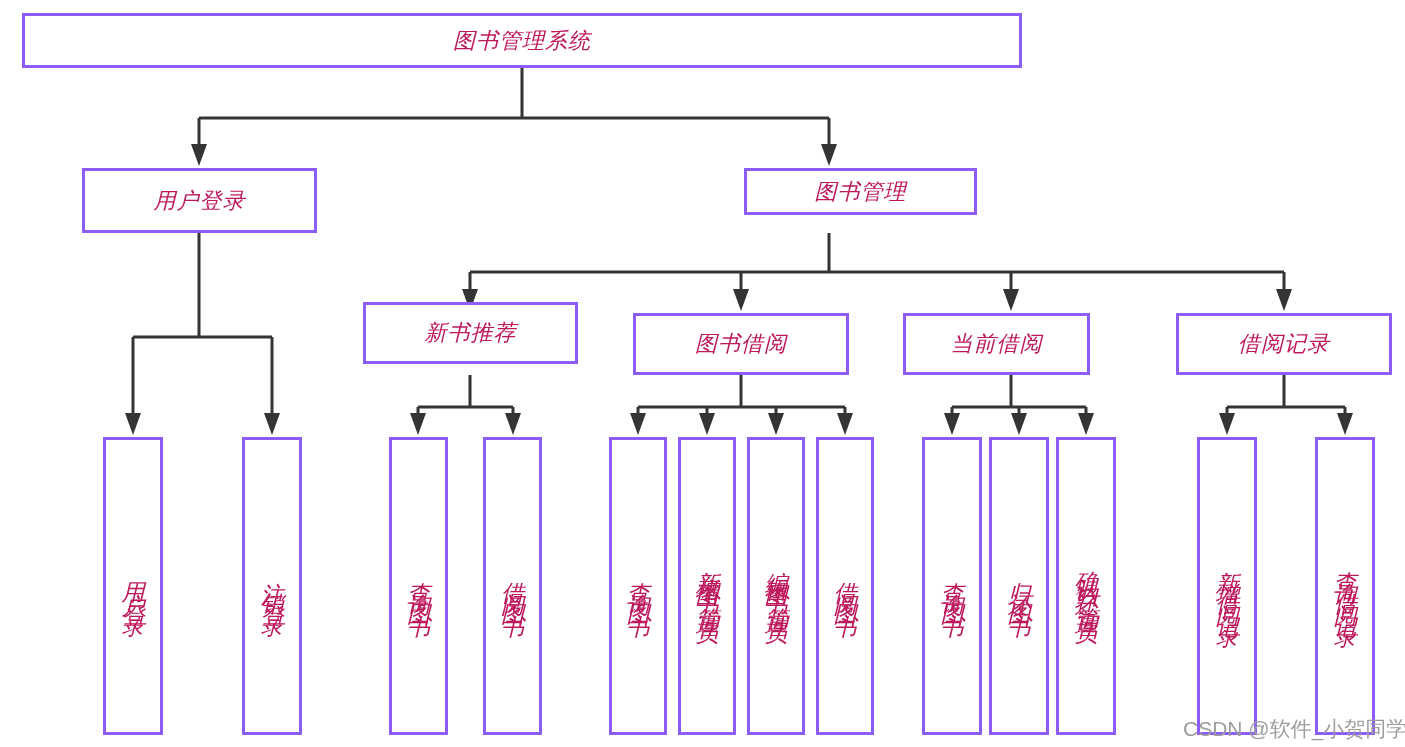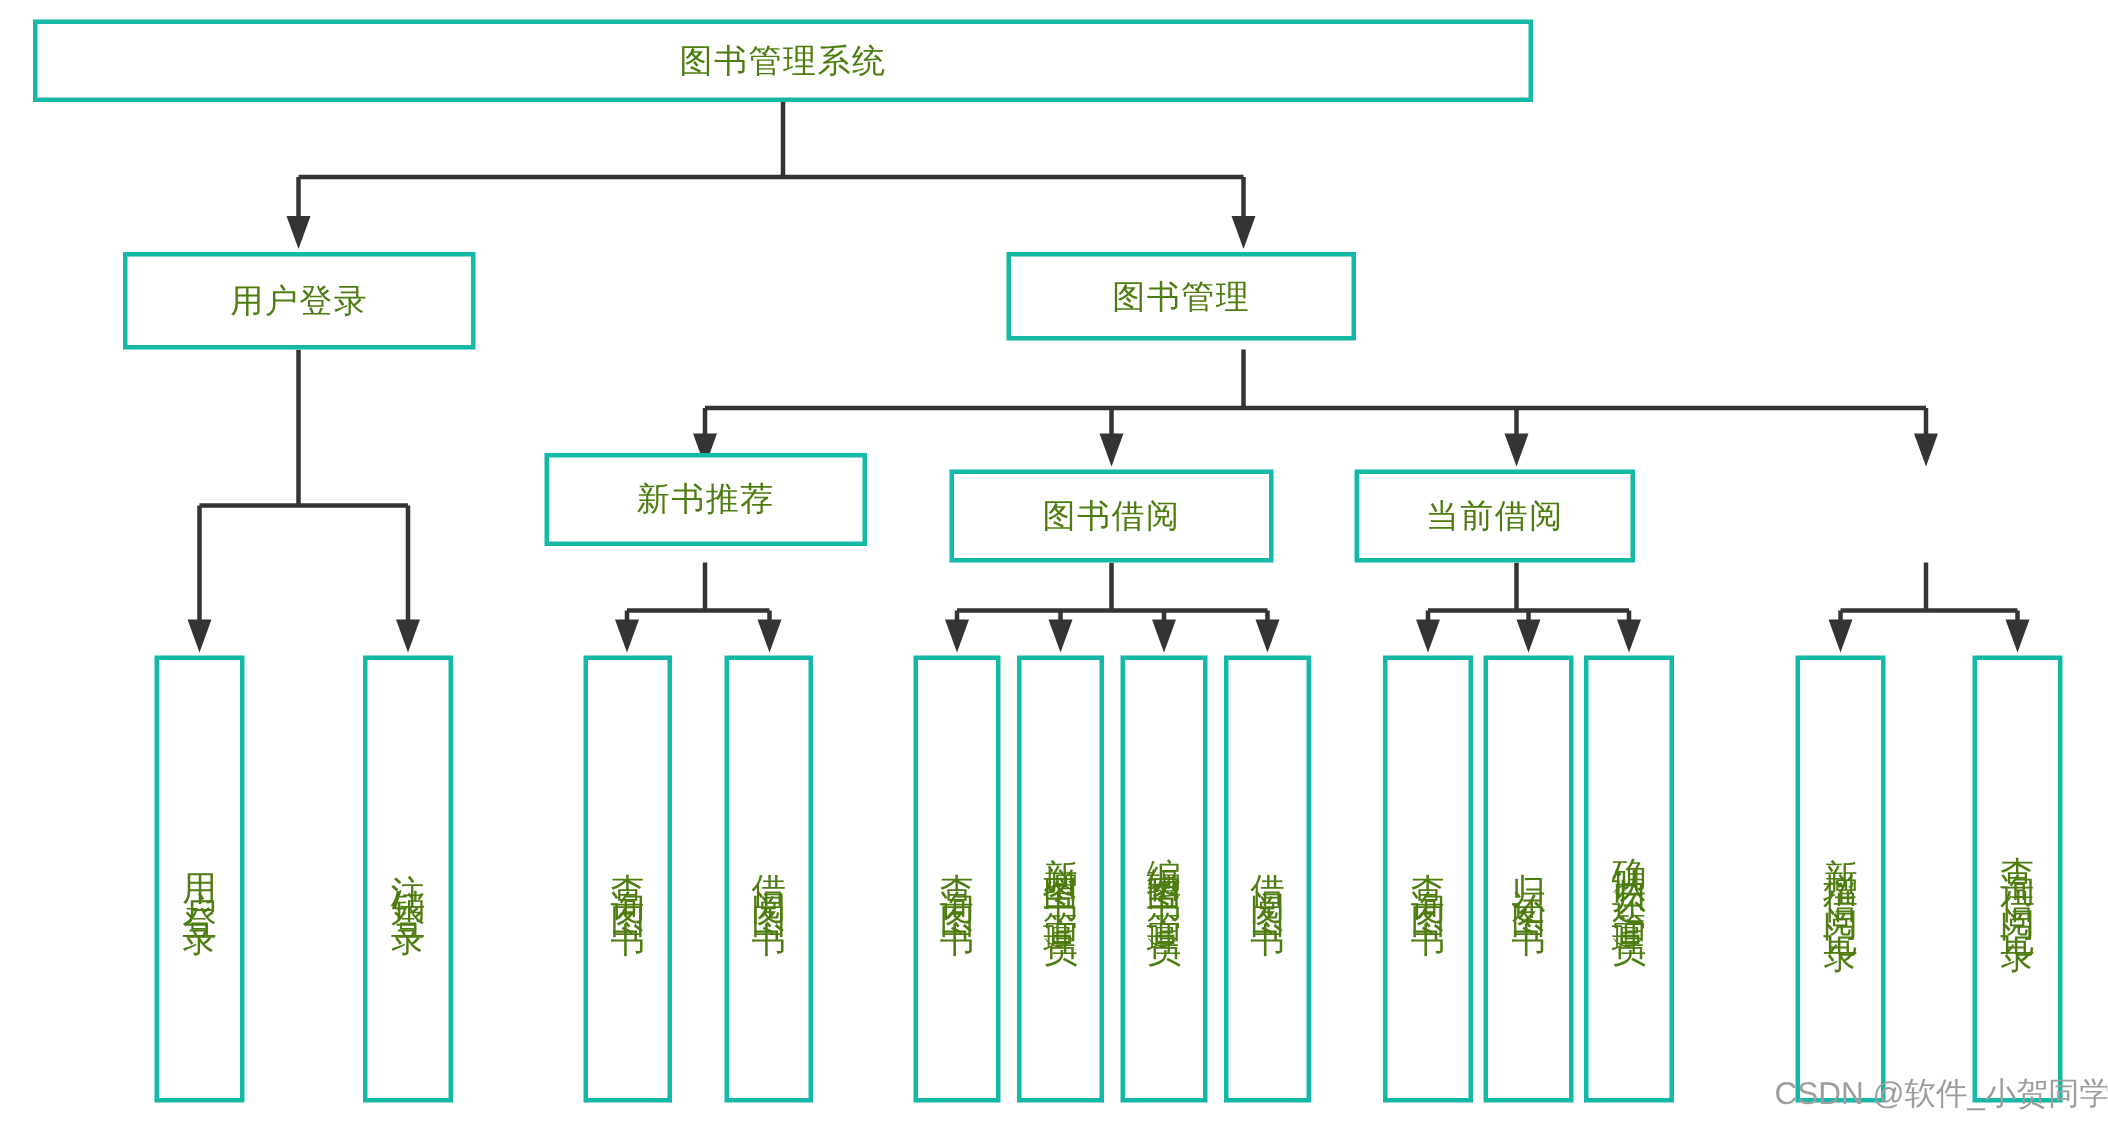--- a/index.html
+++ b/index.html
@@ -18,26 +18,27 @@
   .connectors {
     position: absolute;
     left: 0;
     top: 0;
     width: 1405px;
     height: 747px;
   }
   .node {
     position: absolute;
     box-sizing: border-box;
-    border: 3px solid #14b8a6;
+    border: 3px solid #8b5cf6;
     background: #ffffff;
     display: flex;
     align-items: center;
     justify-content: center;
-    color: #4d7c0f;
+    color: #be185d;
+    font-style: italic;
   }
   .hbox .label {
     font-size: 22px;
     letter-spacing: 1px;
     white-space: nowrap;
   }
   .root .label {
     font-size: 22px;
   }
   .vbox .vlabel {
@@ -102,32 +103,35 @@
     </g>
   </svg>
 
   <div class="node hbox root" style="left:22px;top:13px;width:1000px;height:55px">
     <span class="label">图书管理系统</span>
   </div>
 
   <div class="node hbox" style="left:82px;top:168px;width:235px;height:65px">
     <span class="label">用户登录</span>
   </div>
-  <div class="node hbox" style="left:671px;top:168px;width:233px;height:59px">
+  <div class="node hbox" style="left:744px;top:168px;width:233px;height:47px">
     <span class="label">图书管理</span>
   </div>
 
   <div class="node hbox" style="left:363px;top:302px;width:215px;height:62px">
     <span class="label">新书推荐</span>
   </div>
   <div class="node hbox" style="left:633px;top:313px;width:216px;height:62px">
     <span class="label">图书借阅</span>
   </div>
   <div class="node hbox" style="left:903px;top:313px;width:187px;height:62px">
     <span class="label">当前借阅</span>
+  </div>
+  <div class="node hbox" style="left:1176px;top:313px;width:216px;height:62px">
+    <span class="label">借阅记录</span>
   </div>
 
   <div class="node vbox" style="left:103px;top:437px;width:60px;height:298px">
     <span class="vlabel" style="letter-spacing: 11px;">用户登录</span>
   </div>
   <div class="node vbox" style="left:242px;top:437px;width:60px;height:298px">
     <span class="vlabel" style="letter-spacing: 11px;">注销登录</span>
   </div>
   <div class="node vbox" style="left:389px;top:437px;width:59px;height:298px">
     <span class="vlabel" style="letter-spacing: 11px;">查询图书</span>

